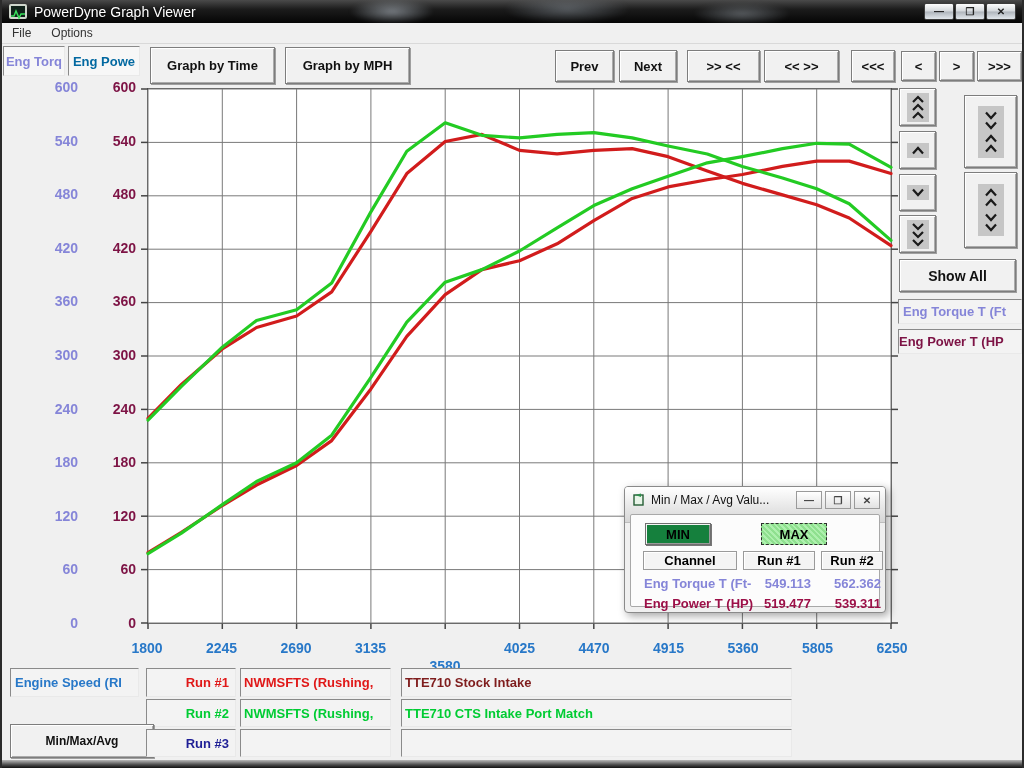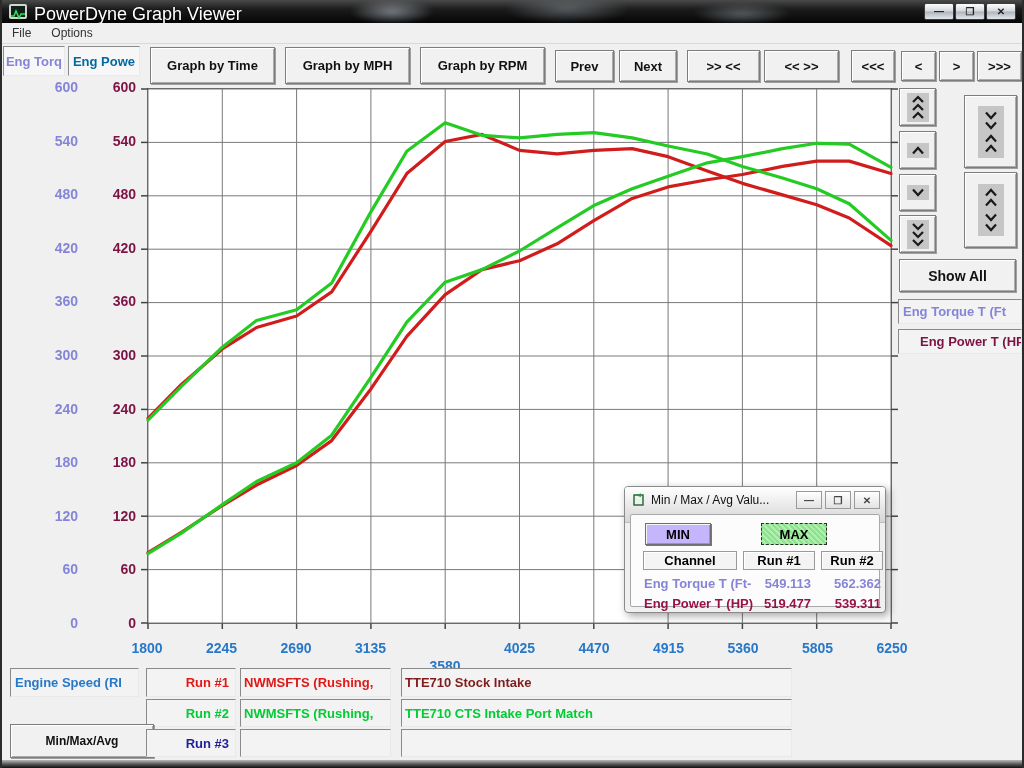--- a/index.html
+++ b/index.html
@@ -14,21 +14,21 @@
     background:linear-gradient(180deg,#4a4a4a 0%,#1c1c1c 40%,#050505 100%);
     overflow:hidden; }
   .titlebar .glass { position:absolute; left:180px; top:0; right:140px; height:23px;
     background:
       radial-gradient(60px 18px at 30% 50%, rgba(200,210,220,.55), rgba(0,0,0,0) 70%),
       radial-gradient(90px 20px at 55% 40%, rgba(160,170,180,.45), rgba(0,0,0,0) 70%),
       radial-gradient(70px 16px at 80% 60%, rgba(190,200,210,.4), rgba(0,0,0,0) 70%);
     filter:blur(2px); }
   .app-icon { position:absolute; left:7px; top:4px; width:18px; height:15px;
     background:#10221a; border:2px solid #cfd6cc; border-radius:2px; }
-  .title-text { position:absolute; left:32px; top:4px; color:#ffffff; font-size:18px;
+  .title-text { position:absolute; left:32px; top:4px; color:#ffffff; font-size:14px;
     text-shadow:0 1px 2px #000; }
   .caption-btns { position:absolute; right:6px; top:3px; display:flex; gap:1px; }
   .cap-btn { width:30px; height:17px; display:flex; align-items:center; justify-content:center;
     font-size:10px; font-weight:bold; color:#222; border:1px solid #3c3c3c; border-radius:2px;
     background:linear-gradient(180deg,#fdfdfd 0%,#d3d7db 48%,#aeb4bb 52%,#e2e7ec 100%); }
 
   
   .menubar { position:absolute; left:0; top:23px; right:0; height:21px; background:#f0f0f0;
     border-bottom:1px solid #d9d9d9; display:flex; align-items:center; }
   .menu-item { font-size:12px; color:#333; padding:0 10px; }
@@ -59,21 +59,21 @@
     background:linear-gradient(180deg,#ffffff,#d6d6d6); border-bottom:1px solid #bdbdbd;
     border-radius:3px 3px 0 0; }
   .mm-title { position:absolute; left:26px; top:6px; font-size:12px; color:#111; }
   .mm-icon { position:absolute; left:8px; top:6px; width:13px; height:13px; }
   .mm-btns { position:absolute; right:5px; top:4px; display:flex; gap:3px; }
   .mm-btn { width:26px; height:18px; border:1px solid #9a9a9a; background:linear-gradient(#fff,#e2e2e2);
     display:flex; align-items:center; justify-content:center; font-size:10px; font-weight:bold; color:#444; }
   .mm-body { position:absolute; left:5px; right:5px; top:27px; bottom:5px;
     background:#fcfcfc; border:1px solid #a8a8a8; border-radius:2px; }
   .mm-minbtn { position:absolute; left:14px; top:8px; width:66px; height:22px;
-    background:#c4b5fd; border:1px solid #6f6f6f;
+    background:#15803d; border:1px solid #6f6f6f;
     box-shadow:inset 1px 1px 0 #f5f5f5, inset -1px -1px 0 #9a9a9a, 1px 1px 0 #777;
     display:flex; align-items:center; justify-content:center; font-size:13px; font-weight:bold;text-align:right; }
   .mm-maxbtn { position:absolute; left:130px; top:8px; width:66px; height:22px;
     background:repeating-linear-gradient(45deg,#8fe08f 0 2px,#aef0ae 2px 4px);
     border:1px dashed #2c2c2c;
     display:flex; align-items:center; justify-content:center; font-size:13px; font-weight:bold; }
   .mm-col { position:absolute; height:19px; background:#f4f4f4; border:1px solid #9a9a9a;
     box-shadow:inset 1px 1px 0 #ffffff; display:flex; align-items:center; justify-content:center;
     font-size:13px; font-weight:bold; }
   .mm-cell { position:absolute; height:16px; font-size:13px; font-weight:bold;
@@ -110,21 +110,20 @@
   </div>
 
   <div class="sunken" style="left:1px; top:46px; width:62px; height:30px; justify-content:center; background:#f7f7f7;">
     <span style="color:#8585d8;">Eng Torq</span>
   </div>
   <div class="sunken" style="left:66px; top:46px; width:72px; height:30px; justify-content:center; background:#f7f7f7;">
     <span style="color:#0369a1;">Eng Powe</span>
   </div>
   <div class="btn3d" style="left:283px; top:47px; width:125px; height:37px;">Graph by MPH</div>
   <div class="btn3d" style="left:148px; top:47px; width:125px; height:37px;">Graph by Time</div>
-  <div class="btn3d" style="left:418px; top:47px; width:125px; height:37px;">Graph by RPM</div>
   <div class="btn3d" style="left:553px; top:50px; width:59px; height:32px;">Prev</div>
   <div class="btn3d" style="left:617px; top:50px; width:58px; height:32px;">Next</div>
   <div class="btn3d" style="left:685px; top:50px; width:73px; height:32px;">&gt;&gt; &lt;&lt;</div>
   <div class="btn3d" style="left:762px; top:50px; width:75px; height:32px;">&lt;&lt; &gt;&gt;</div>
   <div class="btn3d" style="left:849px; top:50px; width:44px; height:32px;">&lt;&lt;&lt;</div>
   <div class="btn3d" style="left:899px; top:51px; width:35px; height:30px;">&lt;</div>
   <div class="btn3d" style="left:937px; top:51px; width:35px; height:30px;">&gt;</div>
   <div class="btn3d" style="left:975px; top:51px; width:45px; height:30px;">&gt;&gt;&gt;</div>
 
   <div id="torque-axis" style="position:absolute; left:18px; top:0;">
@@ -282,21 +281,21 @@
           <polyline points="3,36.5 8,42 13,36.5" fill="none" stroke="#1a1a1a" stroke-width="2.2"></polyline>
         </svg>
     </span>
   </div>
 
   <div class="btn3d" style="left:897px; top:259px; width:117px; height:33px; font-size:14px;">Show All</div>
 
   <div class="sunken" style="left:896px; top:299px; width:124px; height:25px; padding-left:4px; color:#8585d8;">
     <span>Eng Torque T (Ft</span>
   </div>
-  <div class="sunken" style="left:896px; top:329px; width:124px; height:25px; padding-left:21px; color:#7d1345;">
+  <div class="sunken" style="left:896px; top:329px; width:124px; height:25px; padding-left:0; color:#7d1345;">
     <span>Eng Power T (HP</span>
   </div>
 
   <div class="sunken" style="left:8px; top:668px; width:129px; height:29px; padding-left:4px; color:#2878c8;">
     <span>Engine Speed (RI</span>
   </div>
 
   <div class="sunken" style="left:144px; top:668px; width:90px; height:29px; justify-content:flex-end; padding-right:6px; color:#e01818;">
     <span>Run #1</span>
   </div>

